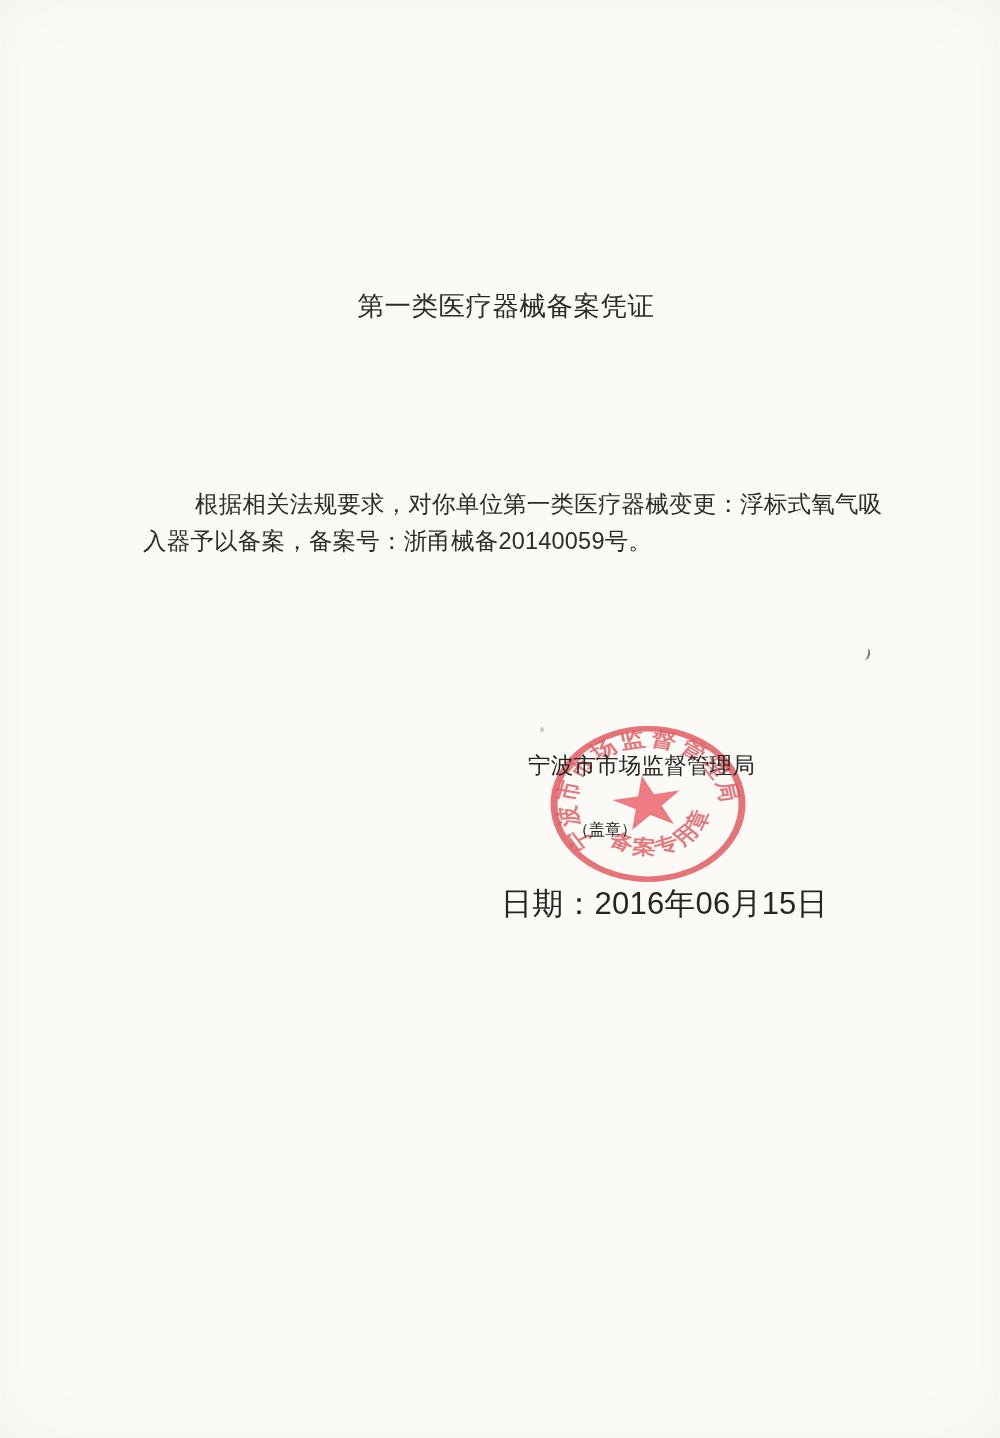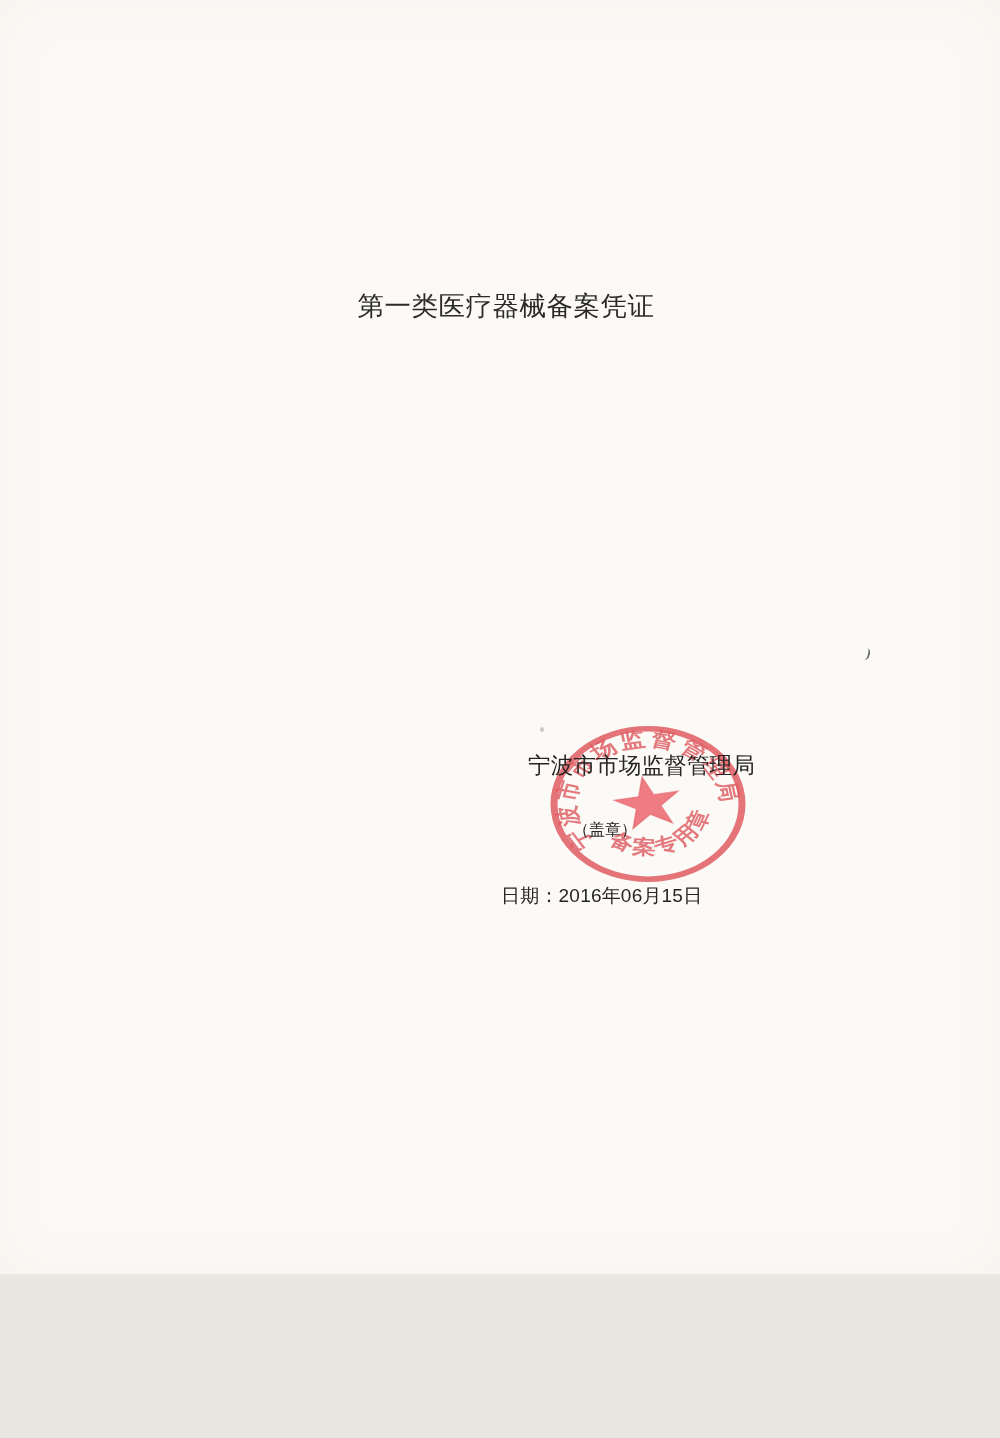--- a/index.html
+++ b/index.html
@@ -1,18 +1,18 @@
 <!DOCTYPE html>
 <html><head>
 <meta charset="utf-8">
 <style>
   html,body{margin:0;padding:0;background:#e9e7e2;}
   .page{
     position:relative;
-    width:1000px;height:1274px;
+    width:1000px;height:1438px;
     margin:0 auto;
     background:#fbfaf6;
     box-shadow: inset 0 0 60px rgba(120,110,90,0.05);
     overflow:hidden;
     font-family:"Liberation Sans","DejaVu Sans",sans-serif;
     color:#2d2c29;
   }
   .doc-title{
     position:absolute;
     left:0; right:0; top:288px;
@@ -53,21 +53,21 @@
   .sig-sealnote{
     position:absolute;
     left:573px; top:820px;
     font-size:16px;
     color:#262524;
     z-index:3;
   }
   .sig-date{
     position:absolute;
     left:501px; top:883px;
-    font-size:19px;
+    font-size:31px;
     letter-spacing:0.2px;
     color:#262524;
     z-index:3;
   }
   .stamp{
     position:absolute;
     left:543px; top:699px;
     width:210px; height:210px;
     transform: scale(1,0.8) rotate(0deg);
     transform-origin:50% 50%;
@@ -97,20 +97,24 @@
   }
 </style>
 </head>
 <body>
 
 <div class="page">
 
   <div class="doc-title">第一类医疗器械备案凭证</div>
 
 
+  <div class="body-par">
+    <div class="body-line indent">根据相关法规要求，对你单位第一类医疗器械变更：浮标式氧气吸</div>
+    <div class="body-line">入器予以备案，备案号：浙甬械备20140059号。</div>
+  </div>
 
   <div class="sig-issuer">宁波市市场监督管理局</div>
 
   <div class="sig-sealnote">（盖章）</div>
 
   <div class="sig-date">日期：2016年06月15日</div>
 
   <div class="stamp">
     <svg viewBox="0 0 210 210" xmlns="http://www.w3.org/2000/svg">
 

